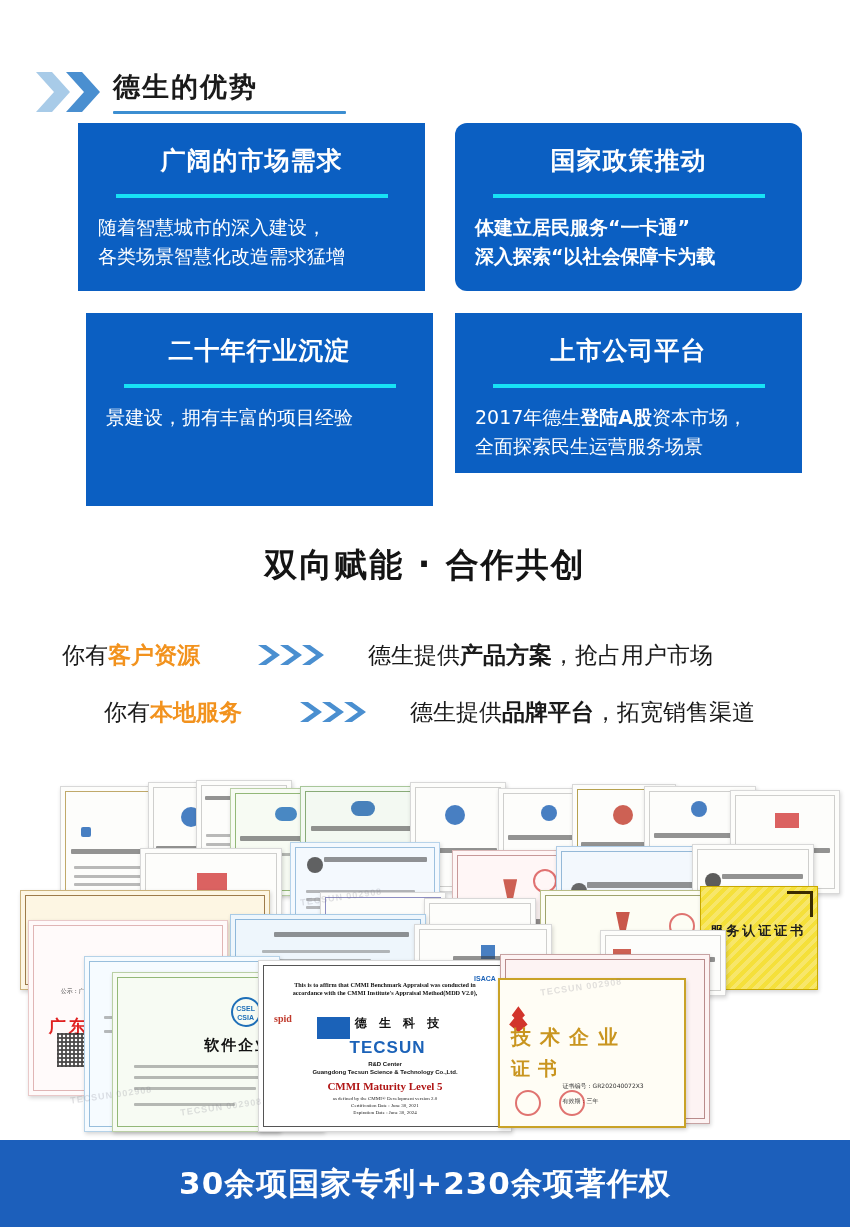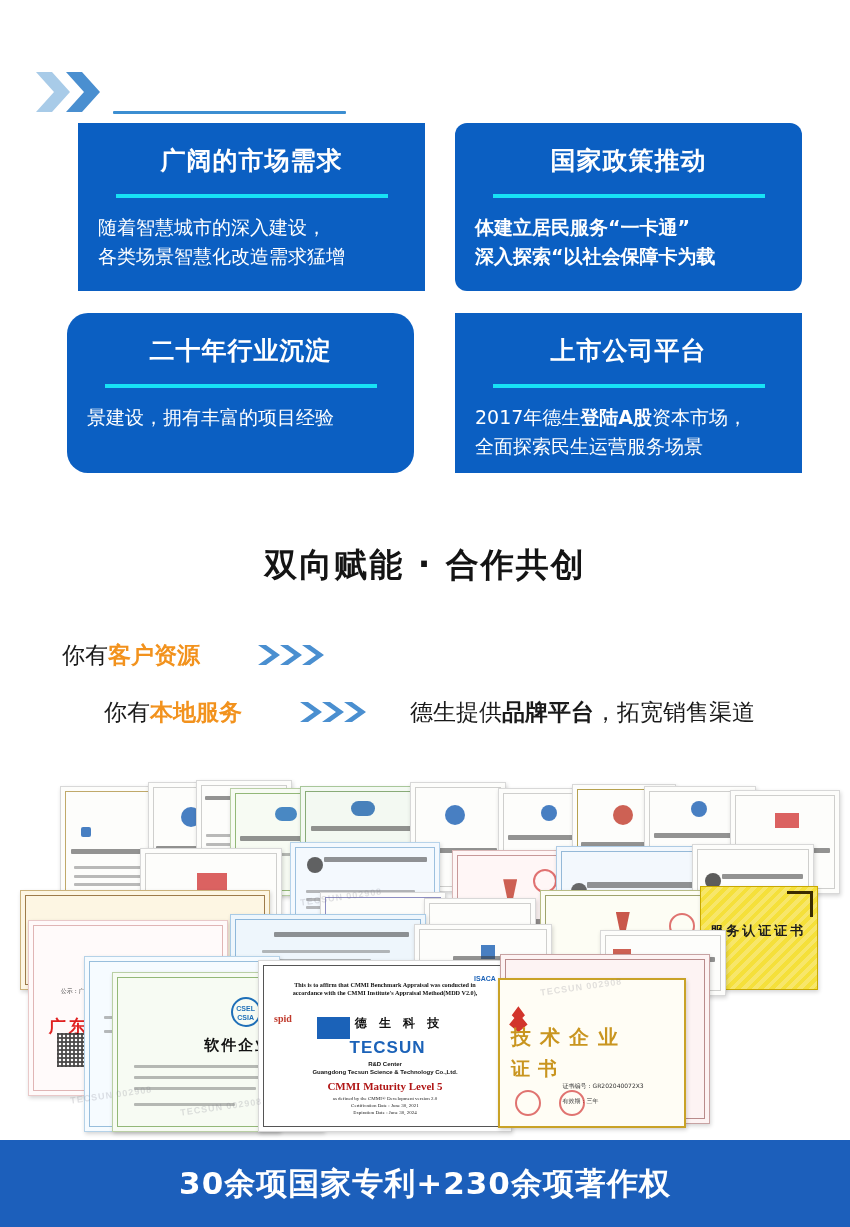--- a/index.html
+++ b/index.html
@@ -30,21 +30,21 @@
   
   .cards { position: absolute; left: 0; top: 0; width: 850px; }
   .card {
     position: absolute; width: 347px; height: 168px;
     background: #0b5fc2; color: #fff;
     padding: 22px 20px 0 20px;
     text-align: center;
   }
   .card.c0 { left: 78px;  top: 123px; }
   .card.c1 { left: 455px; top: 123px; border-radius: 12px; }
-  .card.c2 { left: 67px;  top: 313px; height: 160px; border-radius: 21px; }
+  .card.c2 { left: 86px;  top: 313px; height: 193px; }
   .card.c3 { left: 455px; top: 313px; height: 160px; }
 
   .card-title {
     font-size: 25px; font-weight: 700; letter-spacing: 1px;
     line-height: 32px; color: #ffffff;
     font-family: "DejaVu Sans", "Liberation Sans", sans-serif;
   }
   .card-rule {
     width: 272px; height: 4px; background: #17e2f5;
     margin: 17px auto 0 auto;
@@ -227,20 +227,21 @@
         <svg width="34" height="40" viewBox="0 0 34 40">
           <polygon points="0,0 16,0 34,20 16,40 0,40 18,20" fill="#a8cbe8"></polygon>
         </svg>
       </div>
       <div class="chev" style="left:30px">
         <svg width="34" height="40" viewBox="0 0 34 40">
           <polygon points="0,0 16,0 34,20 16,40 0,40 18,20" fill="#4a8fd0"></polygon>
         </svg>
       </div>
     </div>
+    <div class="sec-title">德生的优势</div>
     <div class="sec-underline"></div>
   </div>
 
   <div class="cards">
 
     <div class="card c0">
       <div class="card-title">广阔的市场需求</div>
       <div class="card-rule"></div>
       <div class="card-body">
         <div>随着智慧城市的深入建设，</div>
@@ -279,20 +280,21 @@
 
   <div class="vrow r0">
     <div class="left"><span>你有</span><em>客户资源</em></div>
     <div class="arrows">
       <svg width="80" height="24" viewBox="0 0 80 24">
         <polygon points="0,2 8,2 22,12 8,22 0,22 14,12" fill="#4a8fd0"></polygon>
         <polygon points="22,2 30,2 44,12 30,22 22,22 36,12" fill="#4a8fd0"></polygon>
         <polygon points="44,2 52,2 66,12 52,22 44,22 58,12" fill="#4a8fd0"></polygon>
       </svg>
     </div>
+    <div class="right"><span>德生提供</span><b>产品方案</b><span>，抢占用户市场</span></div>
   </div>
 
   <div class="vrow r1">
     <div class="left"><span>你有</span><em>本地服务</em></div>
     <div class="arrows">
       <svg width="80" height="24" viewBox="0 0 80 24">
         <polygon points="0,2 8,2 22,12 8,22 0,22 14,12" fill="#4a8fd0"></polygon>
         <polygon points="22,2 30,2 44,12 30,22 22,22 36,12" fill="#4a8fd0"></polygon>
         <polygon points="44,2 52,2 66,12 52,22 44,22 58,12" fill="#4a8fd0"></polygon>
       </svg>

